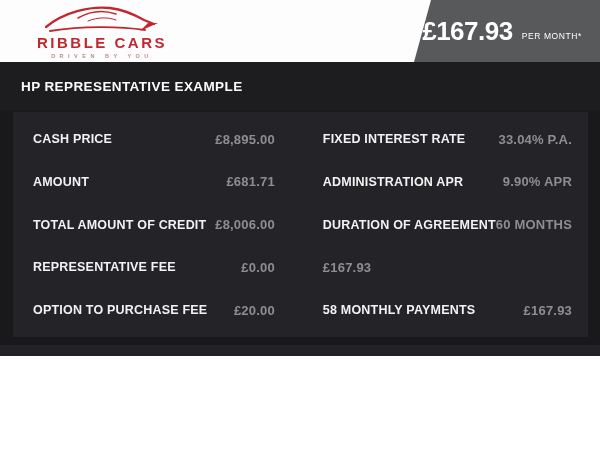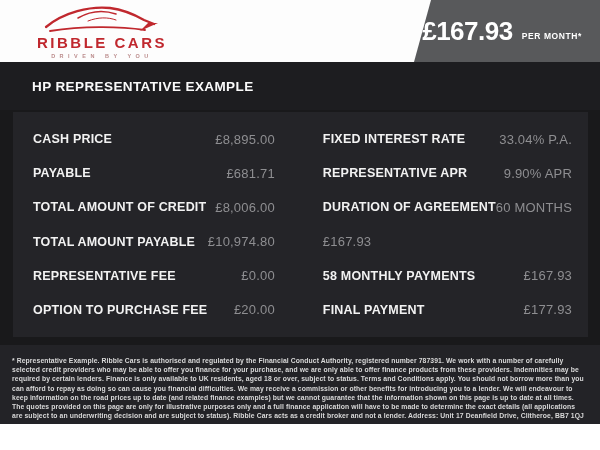--- a/index.html
+++ b/index.html
@@ -1,45 +1,45 @@
 <!DOCTYPE html>
 <html><head>
 <meta charset="utf-8">
 <style>
   * { margin:0; padding:0; box-sizing:border-box; }
   html,body { width:600px; height:450px; }
   body { font-family:"Liberation Sans", sans-serif; }
-  .page { position:relative; width:600px; height:424px; background:#19191b; overflow:hidden; }
+  .page { position:relative; width:600px; height:356px; background:#19191b; overflow:hidden; }
 
   
   .header { position:absolute; top:0; left:0; width:600px; height:62px; background:#fdfdfd; }
   .logo { position:absolute; left:34px; top:3px; width:136px; text-align:center; cursor:pointer; }
   .logo svg { display:block; margin:0 auto; }
   .wordmark { font-size:15px; font-weight:bold; letter-spacing:2.5px; color:#c0282e; line-height:1; white-space:nowrap; }
   .tagline  { font-size:5.5px; font-weight:bold; letter-spacing:4.5px; color:#bb8c8c; margin-top:3px; white-space:nowrap; }
 
   
   .banner { position:absolute; top:0; left:414px; width:186px; height:62px; background:#58595b;
             clip-path:polygon(17px 0, 100% 0, 100% 100%, 0 100%);
             display:flex; align-items:center; justify-content:flex-end; gap:9px; padding-right:18px; }
   .amount { color:#ffffff; font-size:26px; font-weight:bold; letter-spacing:-0.5px; }
-  .period { color:#ffffff; font-size:8.5px; font-weight:bold; letter-spacing:0.6px; margin-top:9px; white-space:nowrap; }
+  .period { color:#ffffff; font-size:8.5px; font-weight:normal; letter-spacing:0.6px; margin-top:9px; white-space:nowrap; }
 
   
   .title-bar { position:absolute; top:62px; left:0; width:600px; height:48px; background:#1d1d20;
-               display:flex; align-items:center; padding-left:32px; }
+               display:flex; align-items:center; padding-left:21px; }
   .title { color:#fafafa; font-size:13.5px; font-weight:bold; letter-spacing:0.4px; }
 
   
   .panel { position:absolute; left:13px; top:112px; width:575px; height:225px; background:#242428;
            display:flex; gap:48px; padding:16px 16px 16px 20px; }
   .col { flex:1; display:flex; flex-direction:column; justify-content:space-between; }
   .frow { display:flex; justify-content:space-between; align-items:center; height:22px; }
   .flabel { color:#f2f2f2; font-size:12.5px; font-weight:bold; letter-spacing:0.2px; white-space:nowrap; }
-  .fvalue { color:#8e8e91; font-size:13px; font-weight:normal; letter-spacing:0.2px; white-space:nowrap; }
+  .fvalue { color:#8e8e91; font-size:13px; font-weight:bold; letter-spacing:0.2px; white-space:nowrap; }
 
   
   .disclaimer-strip { position:absolute; left:0; top:345px; width:600px; height:105px; background:#232327;
                       padding:11px 13px 0 12px; }
   .disclaimer { color:#d9d9d9; font-size:6.8px; line-height:9.2px; font-weight:bold; letter-spacing:0.1px; }
 </style>
 </head>
 <body>
 
 <div class="page">
@@ -69,64 +69,56 @@
     <span class="title">HP REPRESENTATIVE EXAMPLE</span>
   </div>
 
   <div class="panel">
     <div class="col">
       <div class="frow">
         <span class="flabel">CASH PRICE</span>
         <span class="fvalue">£8,895.00</span>
       </div>
       <div class="frow">
-        <span class="flabel">PAYABLE</span>
+        <span class="flabel">AMOUNT</span>
         <span class="fvalue">£681.71</span>
       </div>
       <div class="frow">
         <span class="flabel">TOTAL AMOUNT OF CREDIT</span>
         <span class="fvalue">£8,006.00</span>
-      </div>
-      <div class="frow">
-        <span class="flabel">TOTAL AMOUNT PAYABLE</span>
-        <span class="fvalue">£10,974.80</span>
       </div>
       <div class="frow">
         <span class="flabel">REPRESENTATIVE FEE</span>
         <span class="fvalue">£0.00</span>
       </div>
       <div class="frow">
         <span class="flabel">OPTION TO PURCHASE FEE</span>
         <span class="fvalue">£20.00</span>
       </div>
     </div>
     <div class="col">
       <div class="frow">
         <span class="flabel">FIXED INTEREST RATE</span>
         <span class="fvalue">33.04% P.A.</span>
       </div>
       <div class="frow">
-        <span class="flabel">REPRESENTATIVE APR</span>
+        <span class="flabel">ADMINISTRATION APR</span>
         <span class="fvalue">9.90% APR</span>
       </div>
       <div class="frow">
         <span class="flabel">DURATION OF AGREEMENT</span>
         <span class="fvalue">60 MONTHS</span>
       </div>
       <div class="frow">
         <span class="fvalue">£167.93</span>
       </div>
       <div class="frow">
         <span class="flabel">58 MONTHLY PAYMENTS</span>
         <span class="fvalue">£167.93</span>
       </div>
-      <div class="frow">
-        <span class="flabel">FINAL PAYMENT</span>
-        <span class="fvalue">£177.93</span>
-      </div>
     </div>
   </div>
 
   <div class="disclaimer-strip">
     <p class="disclaimer">* Representative Example. Ribble Cars is authorised and regulated by the Financial Conduct Authority, registered number 787391. We work with a number of carefully selected credit providers who may be able to offer you finance for your purchase, and we are only able to offer finance products from these providers. Indemnities may be required by certain lenders. Finance is only available to UK residents, aged 18 or over, subject to status. Terms and Conditions apply. You should not borrow more than you can afford to repay as doing so can cause you financial difficulties. We may receive a commission or other benefits for introducing you to a lender. We will endeavour to keep information on the road prices up to date (and related finance examples) but we cannot guarantee that the information shown on this page is up to date at all times. The quotes provided on this page are only for illustrative purposes only and a full finance application will have to be made to determine the exact details (all applications are subject to an underwriting decision and are subject to status). Ribble Cars acts as a credit broker and not a lender. Address: Unit 17 Deanfield Drive, Clitheroe, BB7 1QJ</p>
   </div>
 
 </div>
 
 </body></html>

